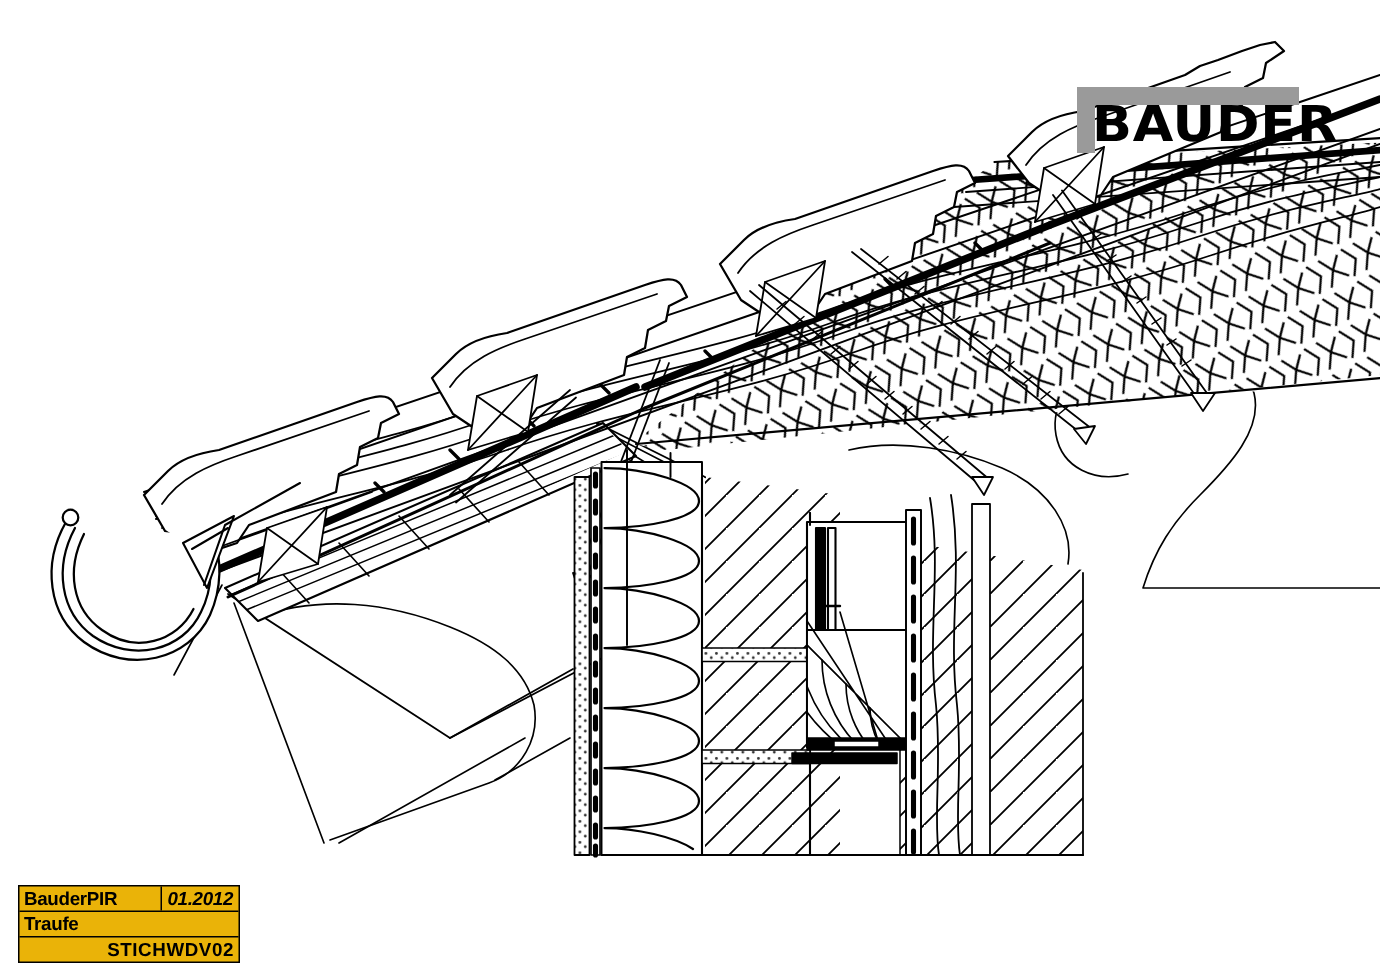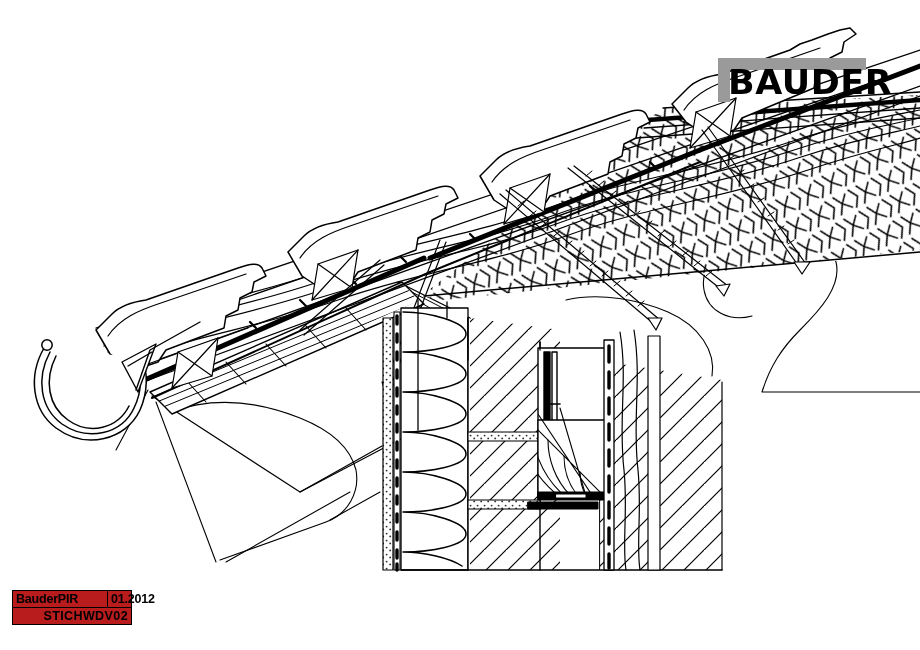--- a/index.html
+++ b/index.html
@@ -3,29 +3,29 @@
 <meta charset="utf-8">
 <title>Bauder Traufe Detail</title>
 <style>
   html,body{margin:0;padding:0;background:#ffffff;}
   body{width:920px;height:650px;overflow:hidden;
        font-family:"Liberation Sans", sans-serif;}
   #stage{position:relative;width:920px;height:650px;background:#fff;border-radius:22px;}
   svg.dwg{position:absolute;left:0;top:0;width:920px;height:650px;display:block;}
 
   
-  #titleblock{position:absolute;left:12px;top:590px;width:120px;
-              border:1.6px solid #000;background:#b91c1c;box-sizing:border-box;}
+  #titleblock{position:absolute;left:12px;top:590px;width:148px;
+              border:1.6px solid #000;background:#eab308;box-sizing:border-box;}
   #titleblock .row{display:flex;border-bottom:1.6px solid #000;}
   #titleblock .row:last-child{border-bottom:none;}
   #titleblock .cell{font-size:12.5px;line-height:14px;padding:1px 3px;
                     color:#000;white-space:nowrap;font-weight:600;
                     letter-spacing:-0.2px;}
   #titleblock .c-prod{flex:0 0 88px;border-right:1.6px solid #000;}
-  #titleblock .c-date{flex:1 1 auto;text-align:center;}
+  #titleblock .c-date{flex:1 1 auto;text-align:center;font-style:italic;}
   #titleblock .c-name{flex:1 1 auto;}
   #titleblock .c-code{flex:1 1 auto;text-align:right;letter-spacing:0.4px;}
 
   
   #logo{position:absolute;left:718px;top:58px;width:152px;height:46px;}
   #logo .bracket{position:absolute;left:0;top:0;width:148px;height:12px;
                  background:#9a9a9a;}
   #logo .bracket-v{position:absolute;left:0;top:0;width:12px;height:44px;
                  background:#9a9a9a;}
   #logo .word{position:absolute;left:10px;top:8px;
@@ -376,17 +376,20 @@
     <div class="bracket-v"></div>
     <div class="word">BAUDER</div>
   </div>
 
   <div id="titleblock">
     <div class="row">
       <div class="cell c-prod">BauderPIR</div>
       <div class="cell c-date">01.2012</div>
     </div>
     <div class="row">
+      <div class="cell c-name">Traufe</div>
+    </div>
+    <div class="row">
       <div class="cell c-code">STICHWDV02</div>
     </div>
   </div>
 
 </div>
 
 </body></html>

